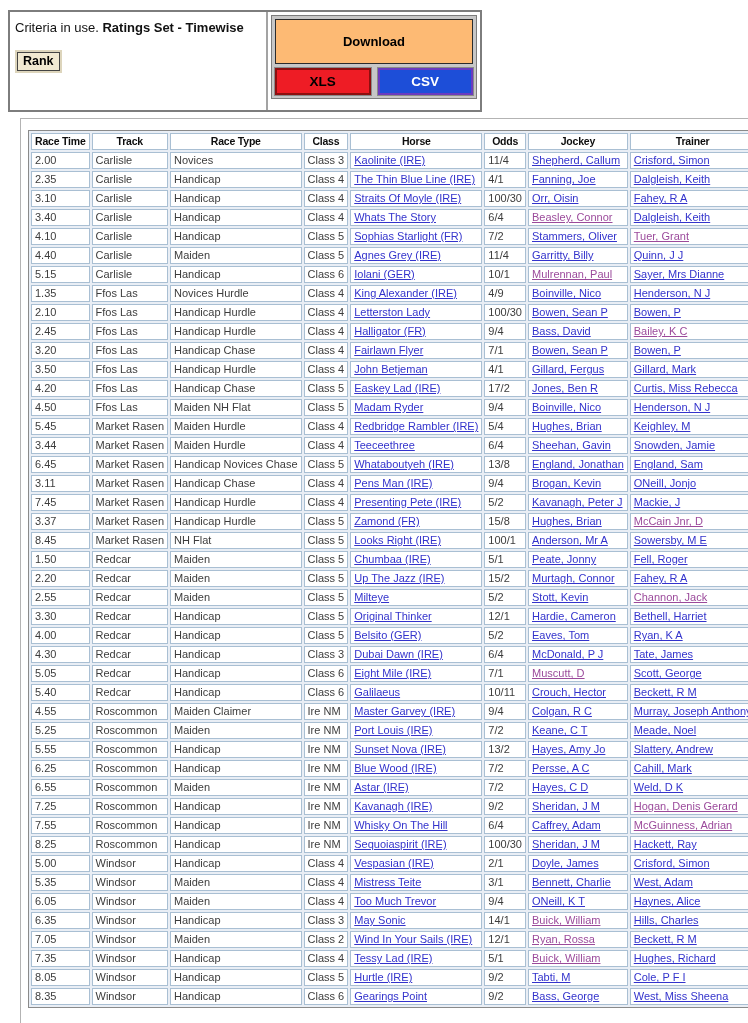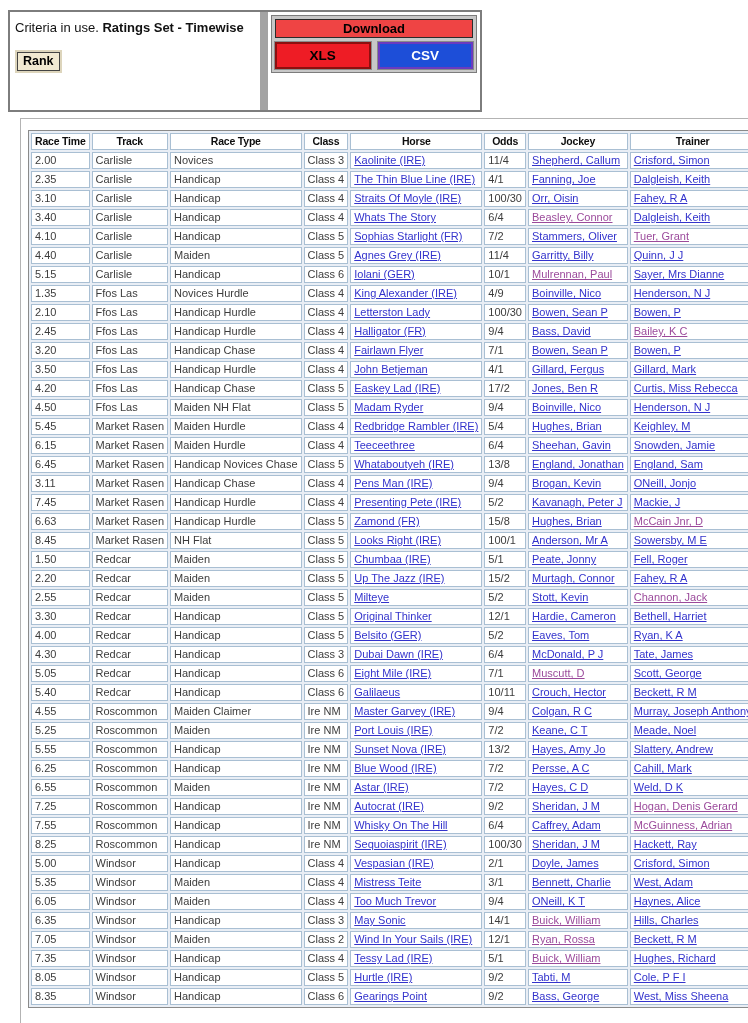--- a/index.html
+++ b/index.html
@@ -6,38 +6,38 @@
   body{
     width:748px;height:1023px;overflow:hidden;background:#ffffff;
     font-family:"Liberation Sans", sans-serif;position:relative;
   }
   
   .top-area{
     position:absolute;left:8px;top:10px;width:474px;height:102px;
     border:2px solid #7d7d7d;background:#fff;display:flex;box-sizing:border-box;
   }
   .criteria-box{
-    width:258px;box-sizing:border-box;border-right:8px solid #a3a3a3;
+    width:258px;box-sizing:border-box;border-right:2px solid #a3a3a3;
     padding:6px 4px 4px 4px;position:relative;
   }
   .criteria-line{font-size:13px;color:#111;white-space:nowrap;margin:2px 0 0 1px;}
   .criteria-line b{font-weight:700;}
   .btn{
     display:inline-block;background:#f1e9d1;color:#000;font-weight:700;
     font-size:12.5px;line-height:15px;padding:1px 5px;border:1px solid #444;
     box-shadow:0 0 0 2px #ddd5bc;margin:0 17px 0 3px;cursor:pointer;
     font-family:inherit;
   }
   .rank-row{margin-top:16px;}
   .cj-row{margin-top:9px;}
   .download-box{flex:1;box-sizing:border-box;padding:3px;background:#fff;}
   .download-panel{background:#c7c7c7;border:1px solid #7c7c7c;padding:3px;}
   .download-header{
-    background:#ef4444;border:1px solid #2b2b2b;text-align:center;
-    font-weight:700;font-size:13px;color:#000;padding:1px 0;
+    background:#fdba74;border:1px solid #2b2b2b;text-align:center;
+    font-weight:700;font-size:13px;color:#000;padding:14px 0;
   }
   .dl-buttons{display:flex;gap:7px;margin-top:4px;}
   .dl-btn{
     flex:1;text-align:center;font-weight:700;font-size:13.5px;
     padding:4px 0;cursor:pointer;box-sizing:border-box;
   }
   .dl-xls{background:#ee1c25;color:#000;border:2px solid #8d0f0f;outline:1px solid #8a8a8a;}
   .dl-csv{background:#1d4ed8;color:#fff;border:2px solid #6a3bbf;outline:1px solid #8a8a8a;}
   
   .table-outer{
@@ -269,21 +269,21 @@
     <td>Market Rasen</td>
     <td>Maiden Hurdle</td>
     <td>Class 4</td>
     <td><a>Redbridge Rambler (IRE)</a></td>
     <td>5/4</td>
     <td><a>Hughes, Brian</a></td>
     <td><a>Keighley, M</a></td>
     <td><b>5</b></td>
   </tr>
         <tr>
-    <td>6.15</td>
+    <td>3.44</td>
     <td>Market Rasen</td>
     <td>Maiden Hurdle</td>
     <td>Class 4</td>
     <td><a>Teeceethree</a></td>
     <td>6/4</td>
     <td><a>Sheehan, Gavin</a></td>
     <td><a>Snowden, Jamie</a></td>
     <td><b>5</b></td>
   </tr>
         <tr>
@@ -313,21 +313,21 @@
     <td>Market Rasen</td>
     <td>Handicap Hurdle</td>
     <td>Class 4</td>
     <td><a>Presenting Pete (IRE)</a></td>
     <td>5/2</td>
     <td><a>Kavanagh, Peter J</a></td>
     <td><a>Mackie, J</a></td>
     <td><b>5</b></td>
   </tr>
         <tr>
-    <td>6.63</td>
+    <td>3.37</td>
     <td>Market Rasen</td>
     <td>Handicap Hurdle</td>
     <td>Class 5</td>
     <td><a>Zamond (FR)</a></td>
     <td>15/8</td>
     <td><a>Hughes, Brian</a></td>
     <td><a class="visited">McCain Jnr, D</a></td>
     <td><b>5</b></td>
   </tr>
         <tr>
@@ -482,21 +482,21 @@
     <td>7/2</td>
     <td><a>Hayes, C D</a></td>
     <td><a>Weld, D K</a></td>
     <td><b>5</b></td>
   </tr>
         <tr>
     <td>7.25</td>
     <td>Roscommon</td>
     <td>Handicap</td>
     <td>Ire NM</td>
-    <td><a>Autocrat (IRE)</a></td>
+    <td><a>Kavanagh (IRE)</a></td>
     <td>9/2</td>
     <td><a>Sheridan, J M</a></td>
     <td><a class="visited">Hogan, Denis Gerard</a></td>
     <td><b>5</b></td>
   </tr>
         <tr>
     <td>7.55</td>
     <td>Roscommon</td>
     <td>Handicap</td>
     <td>Ire NM</td>

